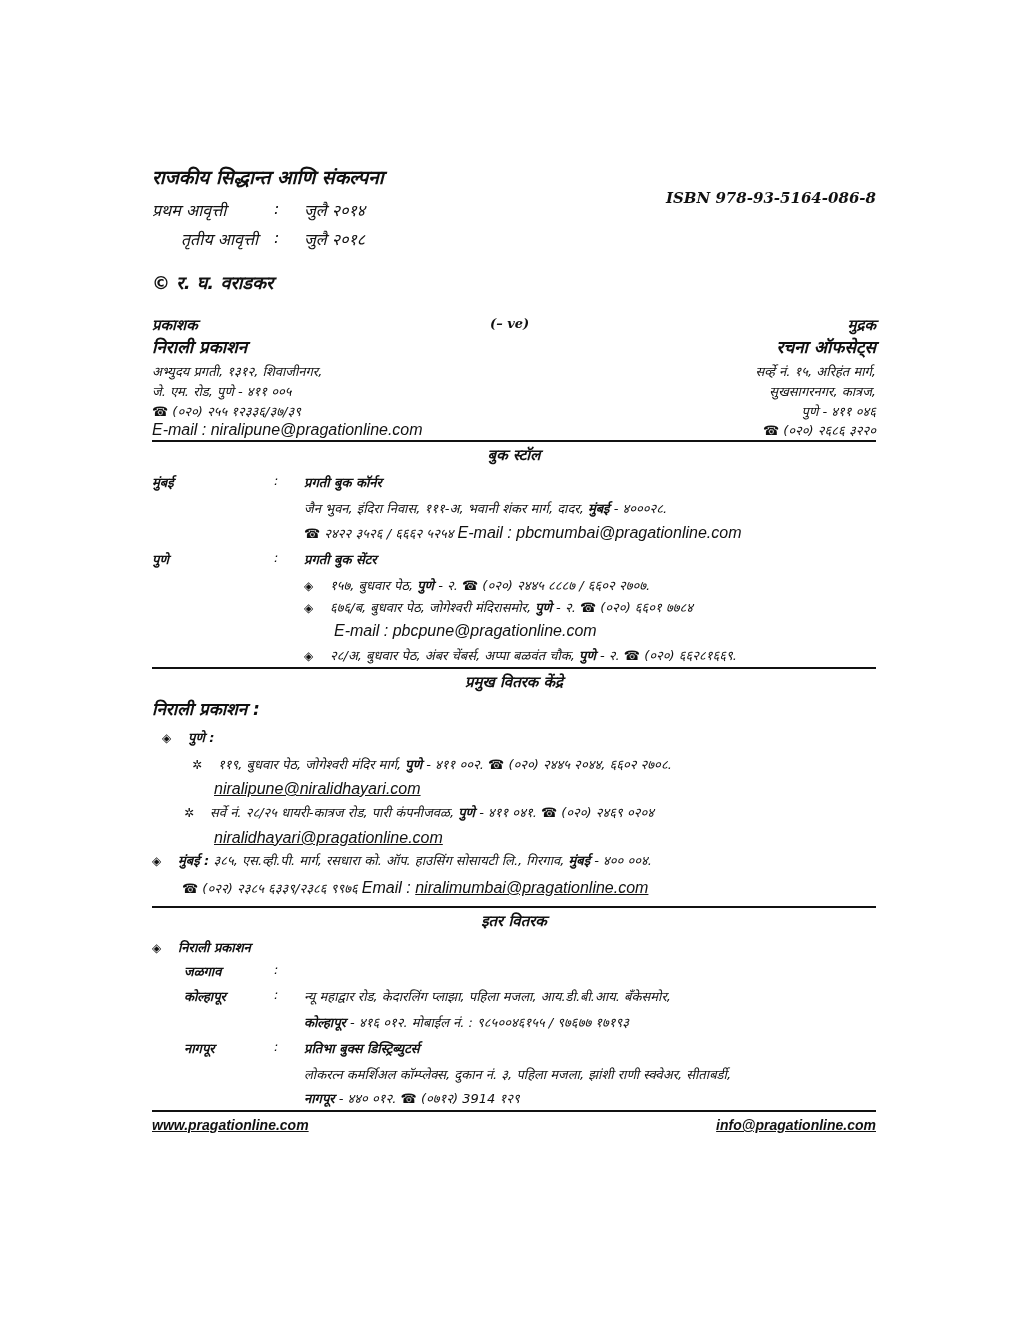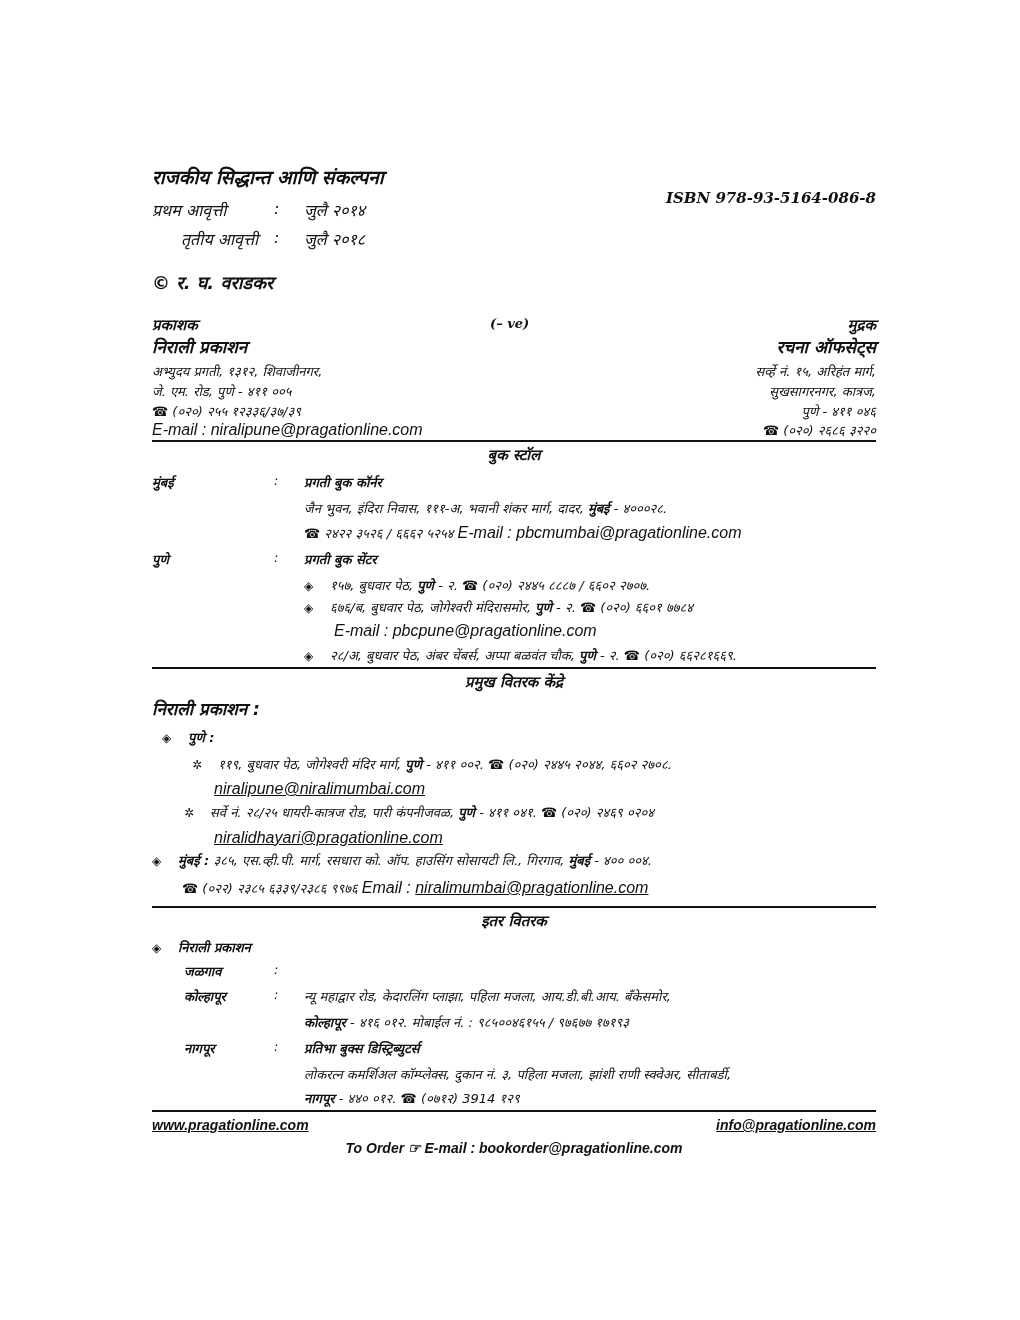--- a/index.html
+++ b/index.html
@@ -96,21 +96,21 @@
   <div class="abs hdr center" style="left:0; width:724px; top:671px;">प्रमुख वितरक केंद्रे</div>
   <div class="abs bold" style="left:0; top:697px; font-size:17px;">निराली प्रकाशन :</div>
 
   <div class="abs bold sm" style="left:10px; top:728px;">
     <span class="bullet">◈</span><span>पुणे :</span>
   </div>
 
   <div class="abs sm" style="left:32px; top:755px;margin-left:8px;">
     <span class="bullet">✲</span><span>११९, बुधवार पेठ, जोगेश्वरी मंदिर मार्ग, </span><span class="bold">पुणे</span><span> - ४११ ००२. </span><span>☎</span> <span>(०२०) २४४५ २०४४, ६६०२ २७०८.</span>
   </div>
-  <a class="abs md lib link" style="left:62px; top:780px;">niralipune@niralimumbai.com</a>
+  <a class="abs md lib link" style="left:62px; top:780px;">niralipune@niralidhayari.com</a>
 
   <div class="abs sm" style="left:32px; top:803px;">
     <span class="bullet">✲</span><span>सर्वे नं. २८/२५  धायरी-कात्रज रोड, पारी कंपनीजवळ, </span><span class="bold">पुणे</span><span> - ४११ ०४१. </span><span>☎</span> <span>(०२०) २४६९ ०२०४</span>
   </div>
   <a class="abs md lib link" style="left:62px; top:829px;">niralidhayari@pragationline.com</a>
 
   <div class="abs sm" style="left:0; top:851px;">
     <span class="bullet">◈</span><span class="bold">मुंबई :</span><span> ३८५, एस.व्ही.पी. मार्ग, रसधारा को. ऑप. हाउसिंग सोसायटी लि., गिरगाव, </span><span class="bold">मुंबई</span><span> - ४०० ००४.</span>
   </div>
   <div class="abs sm" style="left:30px; top:879px;">
@@ -141,19 +141,14 @@
   <div class="abs bold sm" style="left:152px; top:1039px;">प्रतिभा बुक्स डिस्ट्रिब्युटर्स</div>
   <div class="abs sm" style="left:152px; top:1065px;">लोकरत्न कमर्शिअल कॉम्प्लेक्स, दुकान नं. ३, पहिला मजला, झांशी राणी स्क्वेअर, सीताबर्डी,</div>
   <div class="abs sm" style="left:152px; top:1089px;">
     <span class="bold">नागपूर</span><span> - ४४० ०१२. </span><span>☎</span> <span>(०७१२) 3914 १२९</span>
   </div>
 
   <div class="rule" style="top:1110px;"></div>
 
   <a class="abs bold lib link" style="left:0; top:1117px; font-size:14px;">www.pragationline.com</a>
   <a class="abs bold lib link right" style="right:0; top:1117px; font-size:14px;">info@pragationline.com</a>
-  <div class="abs bold lib center" style="left:0; width:724px; top:1140px; font-size:14px;">
-    <span>To Order</span>
-    <span>☞</span>
-    <span>E-mail : bookorder@pragationline.com</span>
-  </div>
 
 </div>
 
 </body></html>

